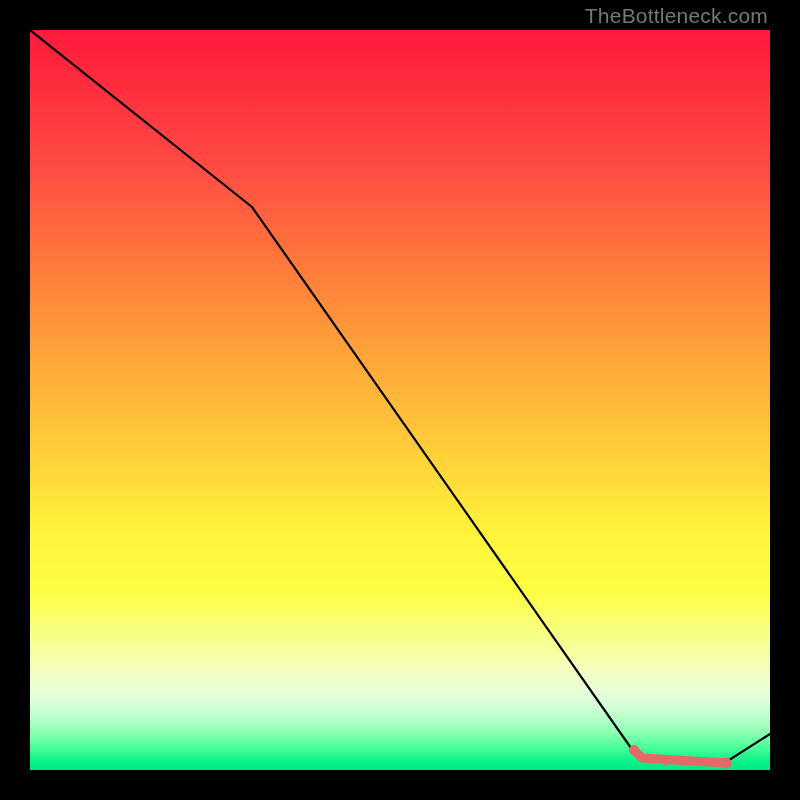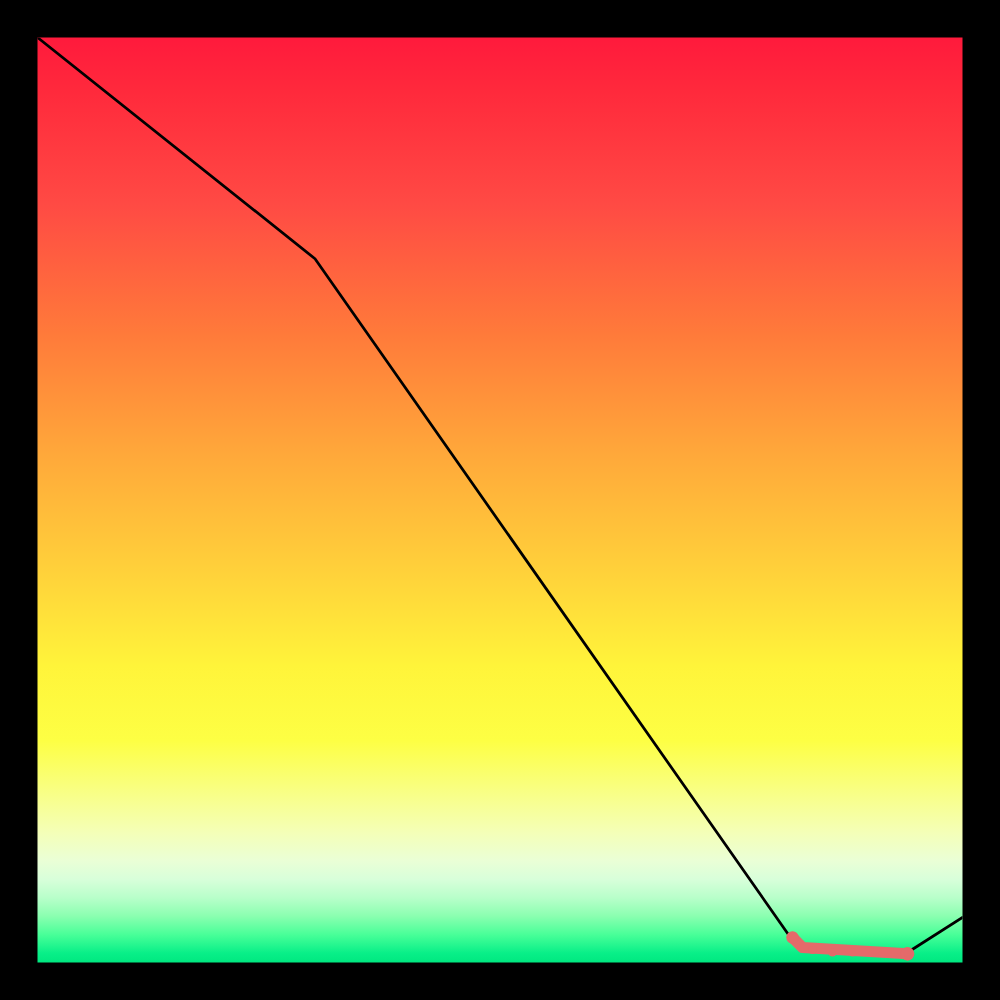--- a/index.html
+++ b/index.html
@@ -59,20 +59,21 @@
     color: #777;
     font-size: 21px;
     letter-spacing: 0.2px;
     font-weight: 400;
   }
 </style>
 </head>
 <body>
 
 <div class="frame">
+  <div class="watermark">TheBottleneck.com</div>
 
   <div class="plot-area">
     <svg class="plot-svg" viewBox="0 0 740 740" preserveAspectRatio="none">
 
       <path d="M 0 0
                L 222 177
                L 608 728
                L 645 732
                L 696 732
                L 740 704" fill="none" stroke="#000" stroke-width="2.2" stroke-linejoin="round" stroke-linecap="round"></path>

